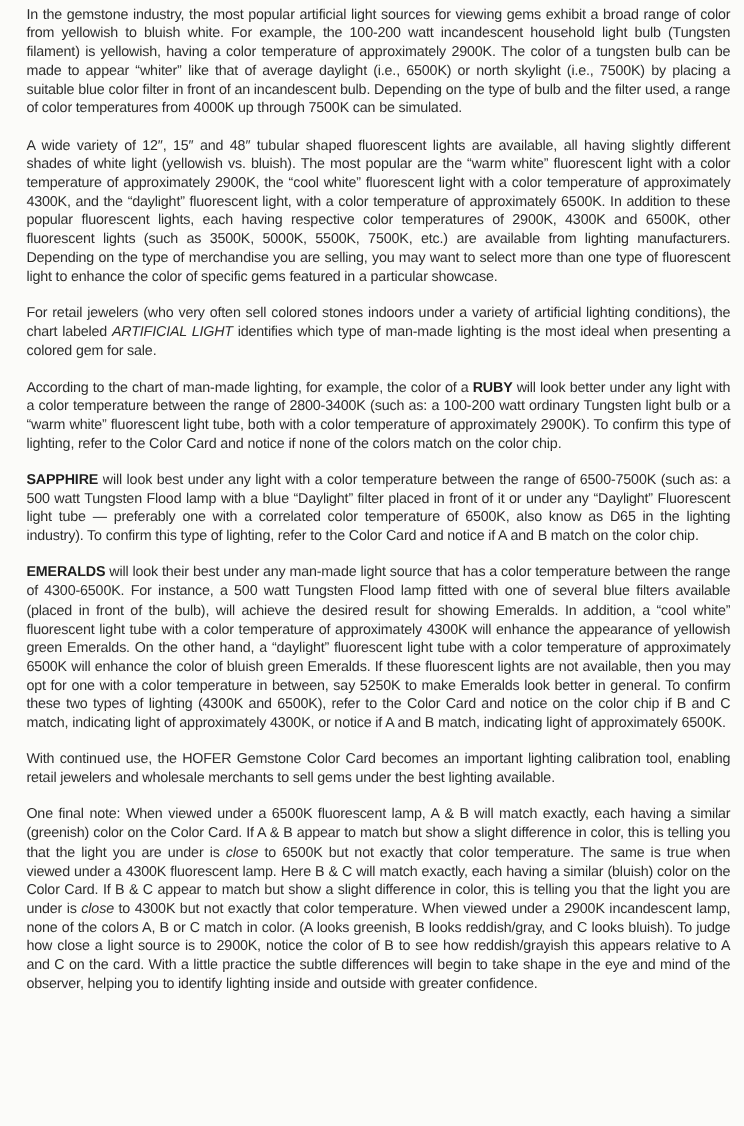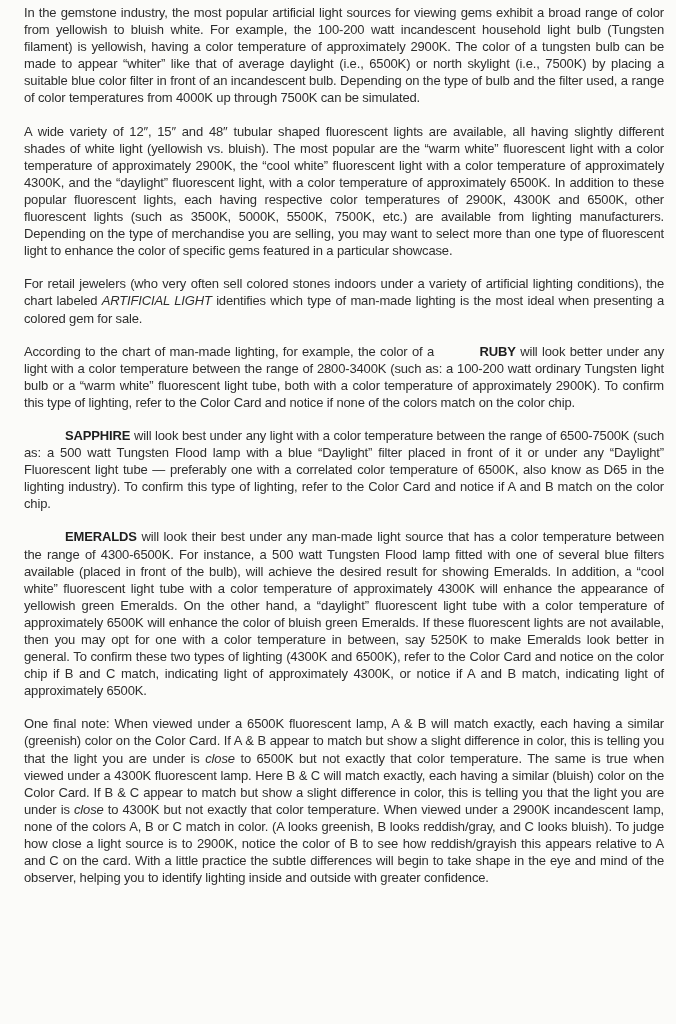--- a/index.html
+++ b/index.html
@@ -9,21 +9,21 @@
     font-family: "Liberation Sans", sans-serif;
     color: #2e2e2e;
   }
   .page {
     position: absolute; left: 24px; top: 4px; width: 640px;
     font-size: 13px; line-height: 17.1px;
     text-align: justify;
     letter-spacing: -0.15px;
   }
   .para { margin: 0 0 16px 0; }
-  .para b { font-weight: bold; color: #1e1e1e; margin-left: 41px; }
+  .para b { font-weight: bold; color: #1e1e1e; }
   .para i { }
 </style>
 </head>
 <body>
 
 <div class="page">
   <p class="para">
     <span>In the gemstone industry, the most popular artificial light sources for viewing gems exhibit a broad range of color from yellowish to bluish white. For example, the 100-200 watt incandescent household light bulb (Tungsten filament) is yellowish, having a color temperature of approximately 2900K. The color of a tungsten bulb can be made to appear “whiter” like that of average daylight (i.e., 6500K) or north skylight (i.e., 7500K) by placing a suitable blue color filter in front of an incandescent bulb. Depending on the type of bulb and the filter used, a range of color temperatures from 4000K up through 7500K can be simulated.</span>
   </p>
   <p class="para">
@@ -35,15 +35,18 @@
   <p class="para">
     <span>According to the chart of man-made lighting, for example, the color of a </span><b>RUBY</b><span> will look better under any light with a color temperature between the range of 2800-3400K (such as: a 100-200 watt ordinary Tungsten light bulb or a “warm white” fluorescent light tube, both with a color temperature of approximately 2900K). To confirm this type of lighting, refer to the Color Card and notice if none of the colors match on the color chip.</span>
   </p>
   <p class="para">
     <b>SAPPHIRE</b><span> will look best under any light with a color temperature between the range of 6500-7500K (such as: a 500 watt Tungsten Flood lamp with a blue “Daylight” filter placed in front of it or under any “Daylight” Fluorescent light tube — preferably one with a correlated color temperature of 6500K, also know as D65 in the lighting industry). To confirm this type of lighting, refer to the Color Card and notice if A and B match on the color chip.</span>
   </p>
   <p class="para">
     <b>EMERALDS</b><span> will look their best under any man-made light source that has a color temperature between the range of 4300-6500K. For instance, a 500 watt Tungsten Flood lamp fitted with one of several blue filters available (placed in front of the bulb), will achieve the desired result for showing Emeralds. In addition, a “cool white” fluorescent light tube with a color temperature of approximately 4300K will enhance the appearance of yellowish green Emeralds. On the other hand, a “daylight” fluorescent light tube with a color temperature of approximately 6500K will enhance the color of bluish green Emeralds. If these fluorescent lights are not available, then you may opt for one with a color temperature in between, say 5250K to make Emeralds look better in general. To confirm these two types of lighting (4300K and 6500K), refer to the Color Card and notice on the color chip if B and C match, indicating light of approximately 4300K, or notice if A and B match, indicating light of approximately 6500K.</span>
   </p>
   <p class="para">
+    <span>With continued use, the HOFER Gemstone Color Card becomes an important lighting calibration tool, enabling retail jewelers and wholesale merchants to sell gems under the best lighting available.</span>
+  </p>
+  <p class="para">
     <span>One final note: When viewed under a 6500K fluorescent lamp, A &amp; B will match exactly, each having a similar (greenish) color on the Color Card. If A &amp; B appear to match but show a slight difference in color, this is telling you that the light you are under is </span><i>close</i><span> to 6500K but not exactly that color temperature. The same is true when viewed under a 4300K fluorescent lamp. Here B &amp; C will match exactly, each having a similar (bluish) color on the Color Card. If B &amp; C appear to match but show a slight difference in color, this is telling you that the light you are under is </span><i>close</i><span> to 4300K but not exactly that color temperature. When viewed under a 2900K incandescent lamp, none of the colors A, B or C match in color. (A looks greenish, B looks reddish/gray, and C looks bluish). To judge how close a light source is to 2900K, notice the color of B to see how reddish/grayish this appears relative to A and C on the card. With a little practice the subtle differences will begin to take shape in the eye and mind of the observer, helping you to identify lighting inside and outside with greater confidence.</span>
   </p>
 </div>
 
 </body></html>

